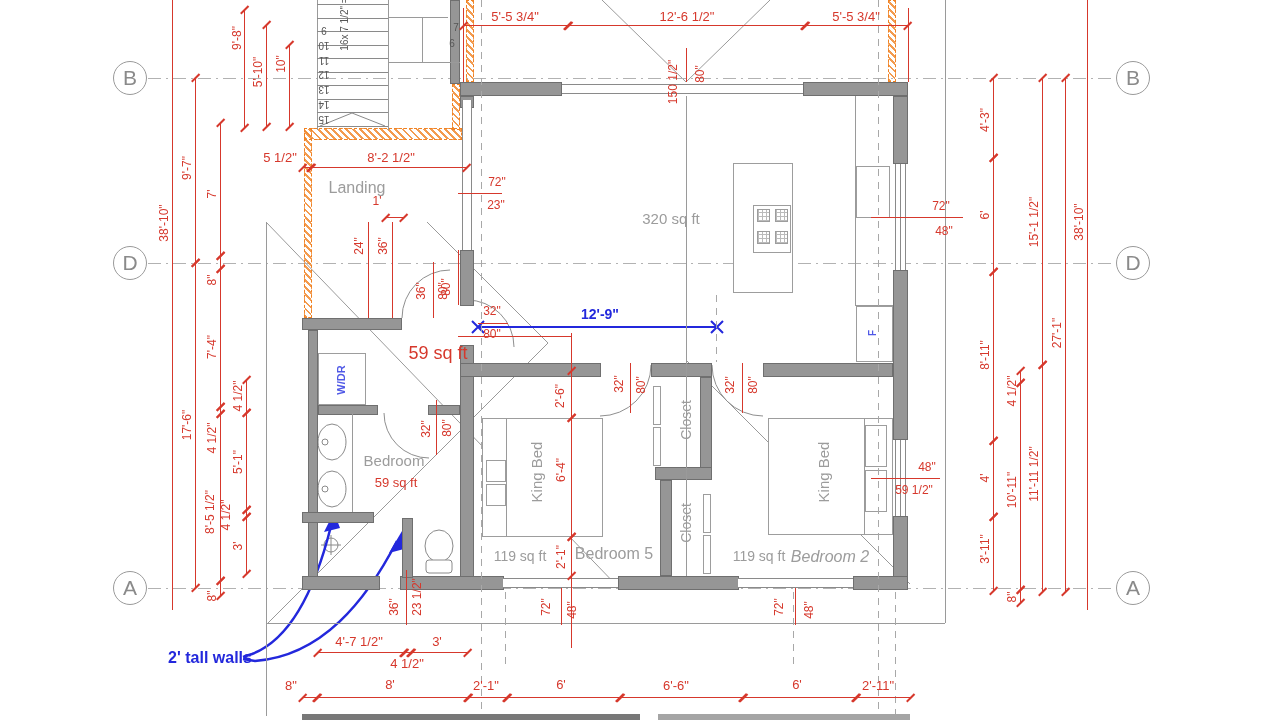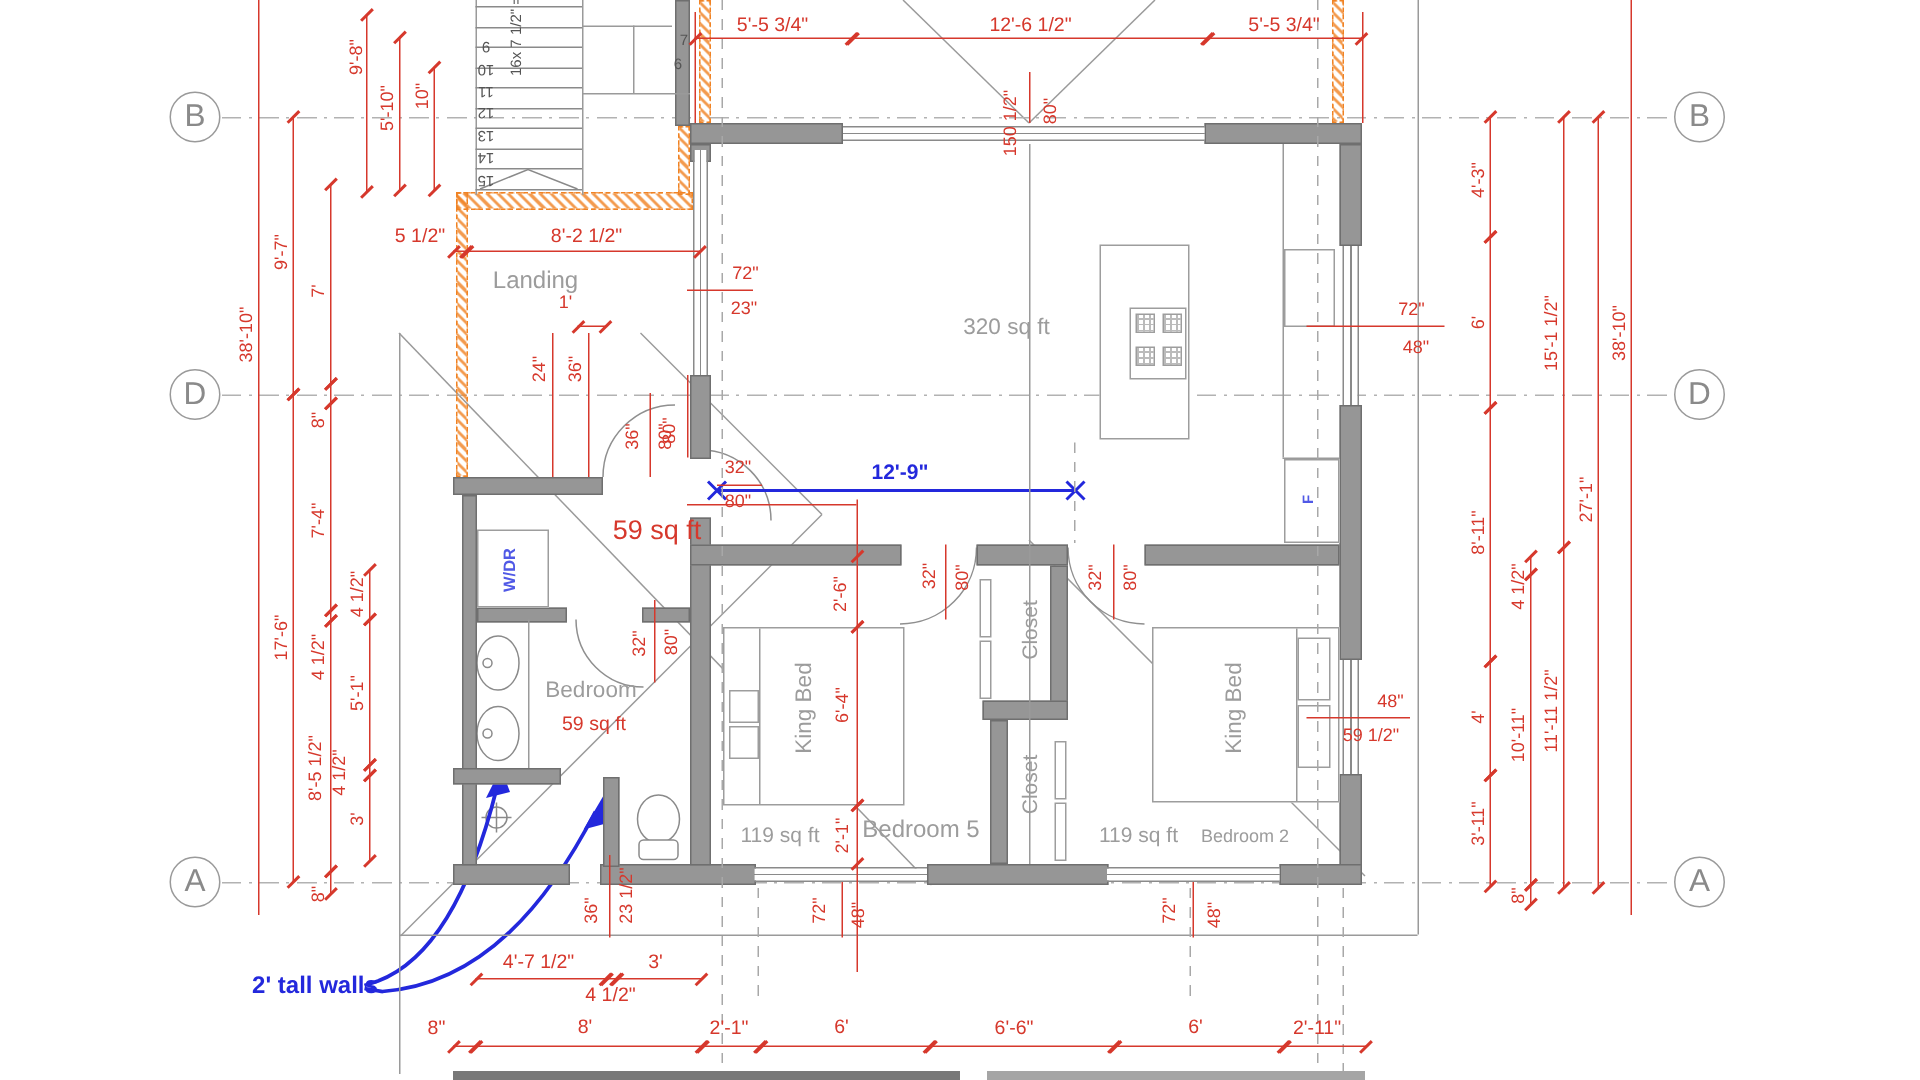--- a/index.html
+++ b/index.html
@@ -335,21 +335,21 @@
     <span class="lbl c-r rot" style="left: 641px; top: 385px; font-size: 12px;">80"</span>
     <span class="lbl c-g rot" style="left: 536px; top: 472px; font-size: 15px;">King Bed</span>
     <span class="lbl c-g" style="left: 520px; top: 556px; font-size: 14px;">119 sq ft</span>
     <span class="lbl c-g" style="left: 614px; top: 554px; font-size: 16px;">Bedroom 5</span>
     <span class="lbl c-g rot" style="left: 686px; top: 420px; font-size: 14px;">Closet</span>
     <span class="lbl c-g rot" style="left: 686px; top: 523px; font-size: 14px;">Closet</span>
     <span class="lbl c-r rot" style="left: 730px; top: 385px; font-size: 12px;">32"</span>
     <span class="lbl c-r rot" style="left: 753px; top: 385px; font-size: 12px;">80"</span>
     <span class="lbl c-g rot" style="left: 823px; top: 472px; font-size: 15px;">King Bed</span>
     <span class="lbl c-g" style="left: 759px; top: 556px; font-size: 14px;">119 sq ft</span>
-    <span class="lbl c-g" style="left: 830px; top: 557px; font-size: 12px;">Bedroom 2</span>
+    <span class="lbl c-g" style="left: 830px; top: 557px; font-size: 16px; font-style: italic;">Bedroom 2</span>
     <span class="lbl c-r" style="left: 927px; top: 467px; font-size: 12px;">48"</span>
     <span class="lbl c-r" style="left: 914px; top: 490px; font-size: 12px;">59 1/2"</span>
     <span class="lbl c-r rot" style="left: 546px; top: 607px; font-size: 12px;">72"</span>
     <span class="lbl c-r rot" style="left: 572px; top: 610px; font-size: 12px;">48"</span>
     <span class="lbl c-r rot" style="left: 779px; top: 607px; font-size: 12px;">72"</span>
     <span class="lbl c-r rot" style="left: 809px; top: 610px; font-size: 12px;">48"</span>
     <span class="lbl c-r rot" style="left: 394px; top: 607px; font-size: 12px;">36"</span>
     <span class="lbl c-r rot" style="left: 417px; top: 597px; font-size: 12px;">23 1/2"</span>
     <span class="lbl c-r" style="left: 359px; top: 641px; font-size: 13px;">4'-7 1/2"</span>
     <span class="lbl c-r" style="left: 437px; top: 641px; font-size: 13px;">3'</span>

